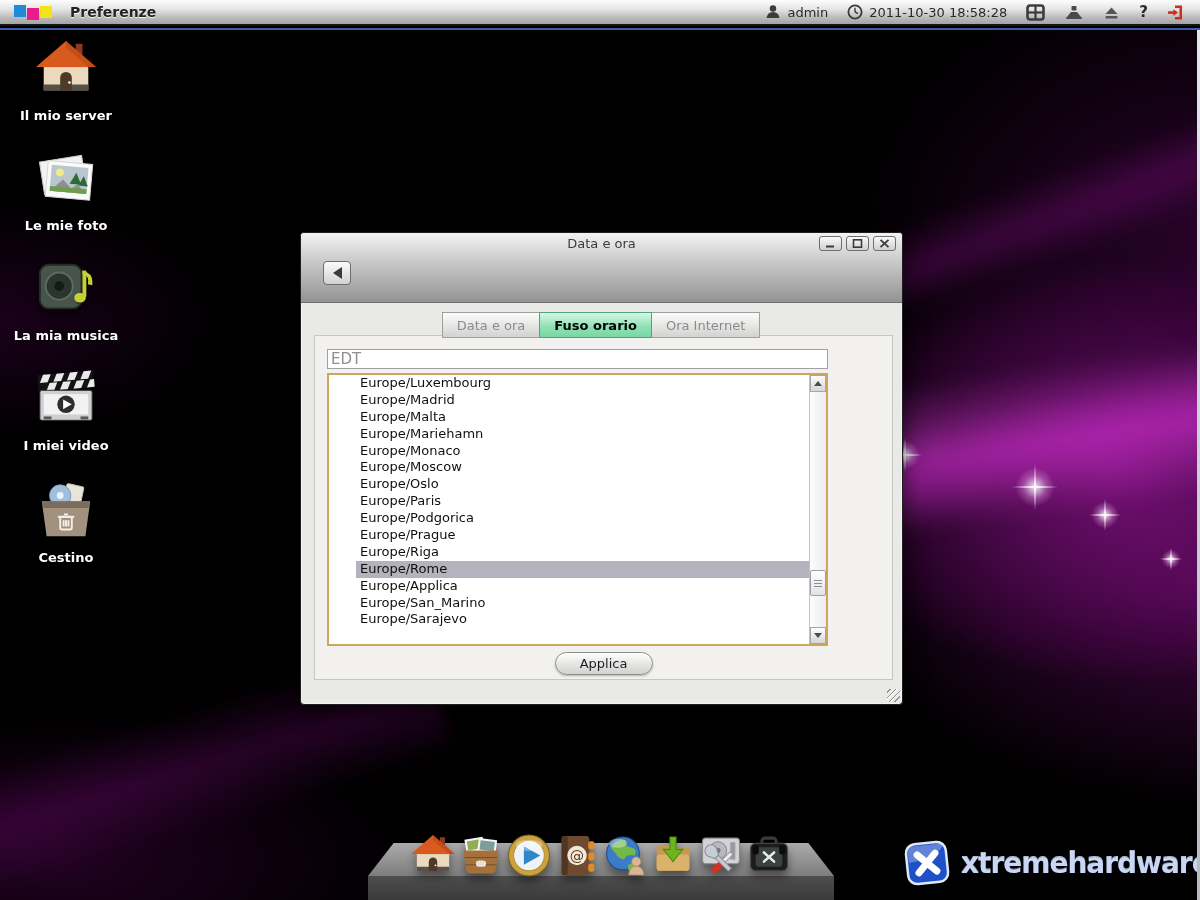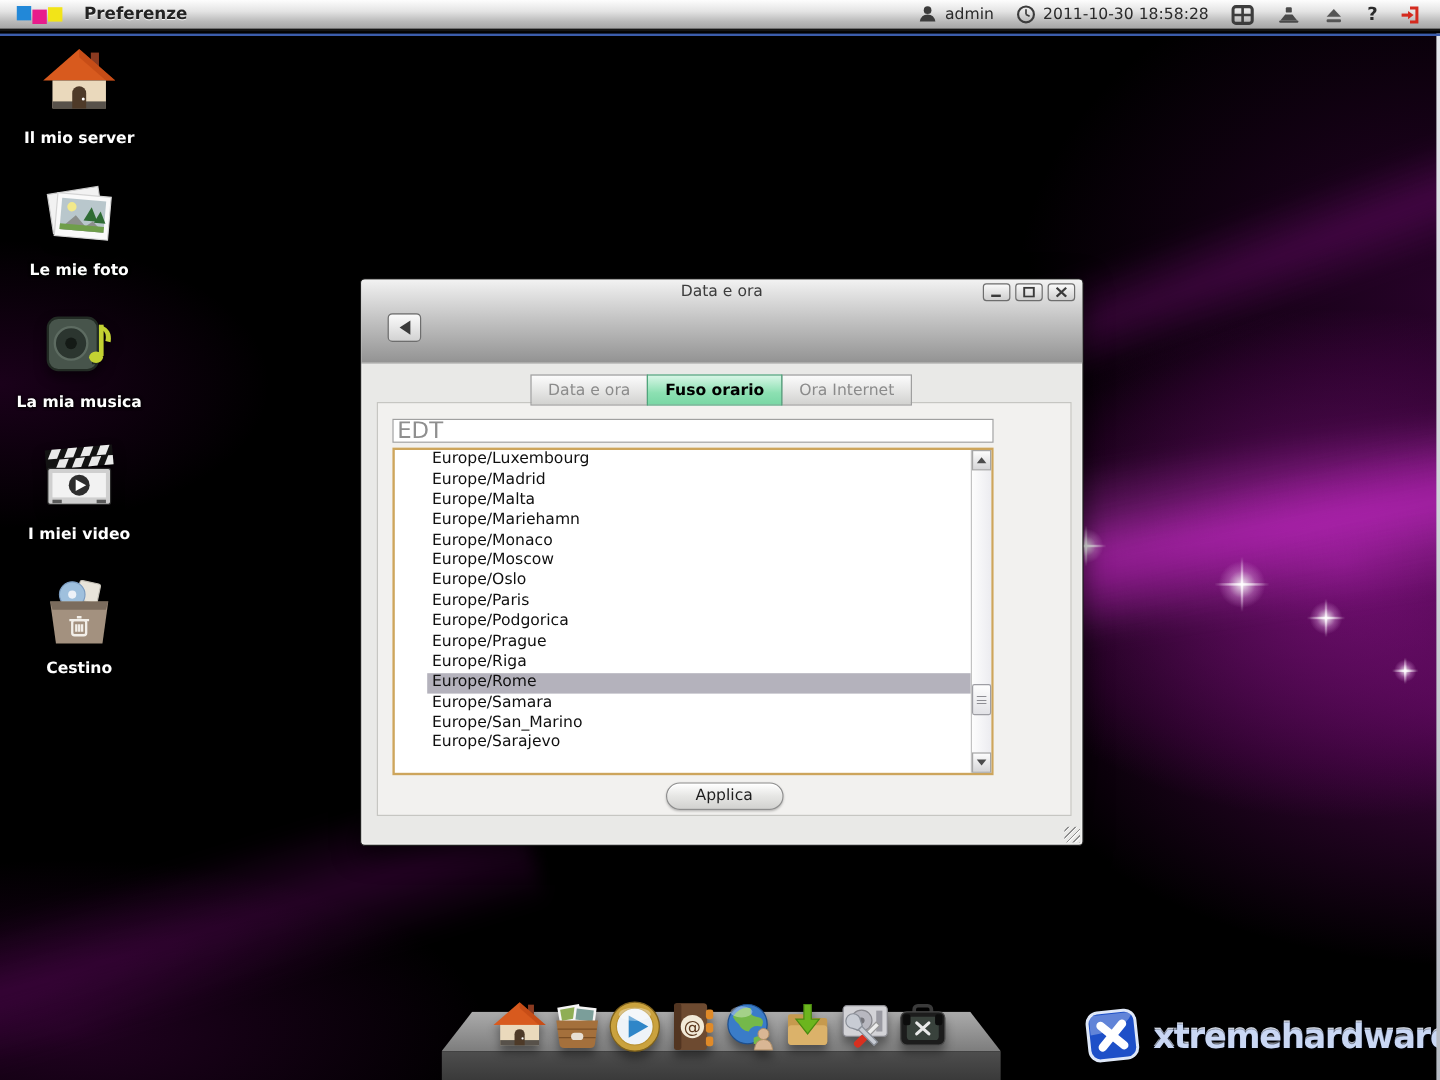--- a/index.html
+++ b/index.html
@@ -80,21 +80,21 @@
   .tabs { position:absolute; top:8px; left:0; right:0; text-align:center; z-index:3; font-size:0; }
   .tab { display:inline-block; padding:5px 14px 4px; font-size:13px; color:#8b8b8b;
          background:linear-gradient(#fcfcfc,#d2d2d0); border:1px solid #9f9f9f;
          margin-left:-1px; cursor:pointer; }
   .tab.active { background:linear-gradient(#d7f6e6,#8ce0b2 60%,#79d7a5);
                 border:1px solid #4fa67c; color:#000; font-weight:bold; position:relative; z-index:4; }
   .panel { position:absolute; left:12px; top:31px; width:579px; height:345px;
            background:#f2f1ef; border:1px solid #c6c6c2; }
   .search { position:absolute; left:12px; top:13px; width:501px; height:20px;
             border:1px solid #a0a0a0; background:#fff; color:#8f8f8f;
-            font-size:19px; font-family:"DejaVu Sans",sans-serif; padding:0 3px; outline:none; }
+            font-size:15px; font-family:"DejaVu Sans",sans-serif; padding:0 3px; outline:none; }
   .listbox { position:absolute; left:12px; top:37px; width:501px; height:273px;
              background:#fff; border:2px solid #cda55c; }
   .tz-list { position:absolute; top:0; left:0; right:17px; bottom:0; overflow:hidden;padding-left:27px; }
   .tz-row { height:16.9px; line-height:16.9px; font-size:13px; color:#101010;
             padding-left:4px; white-space:nowrap; cursor:default; }
   .tz-row.selected { background:#b4b2bc; }
   .vscroll { position:absolute; top:0; right:0; bottom:0; width:17px;
              background:linear-gradient(90deg,#fdfdfd,#ececf0); border-left:1px solid #c2c2c2; }
   .sbtn { position:absolute; left:0; width:16px; height:17px; border:1px solid #a6a6a6;
           background:linear-gradient(#fdfdfd,#d6d6d8); display:flex; align-items:center;
@@ -441,21 +441,21 @@
               <div class="tz-row">Europe/Malta</div>
               <div class="tz-row">Europe/Mariehamn</div>
               <div class="tz-row">Europe/Monaco</div>
               <div class="tz-row">Europe/Moscow</div>
               <div class="tz-row">Europe/Oslo</div>
               <div class="tz-row">Europe/Paris</div>
               <div class="tz-row">Europe/Podgorica</div>
               <div class="tz-row">Europe/Prague</div>
               <div class="tz-row">Europe/Riga</div>
               <div class="tz-row selected">Europe/Rome</div>
-              <div class="tz-row">Europe/Samara</div>
+              <div class="tz-row">Europe/Applica</div>
               <div class="tz-row">Europe/San_Marino</div>
               <div class="tz-row">Europe/Sarajevo</div>
             </div>
           <div class="vscroll">
             <div class="sbtn up">
                 <span class="chev u"></span>
               </div>
             <div class="thumb"></div>
             <div class="sbtn down">
                 <span class="chev d"></span>

